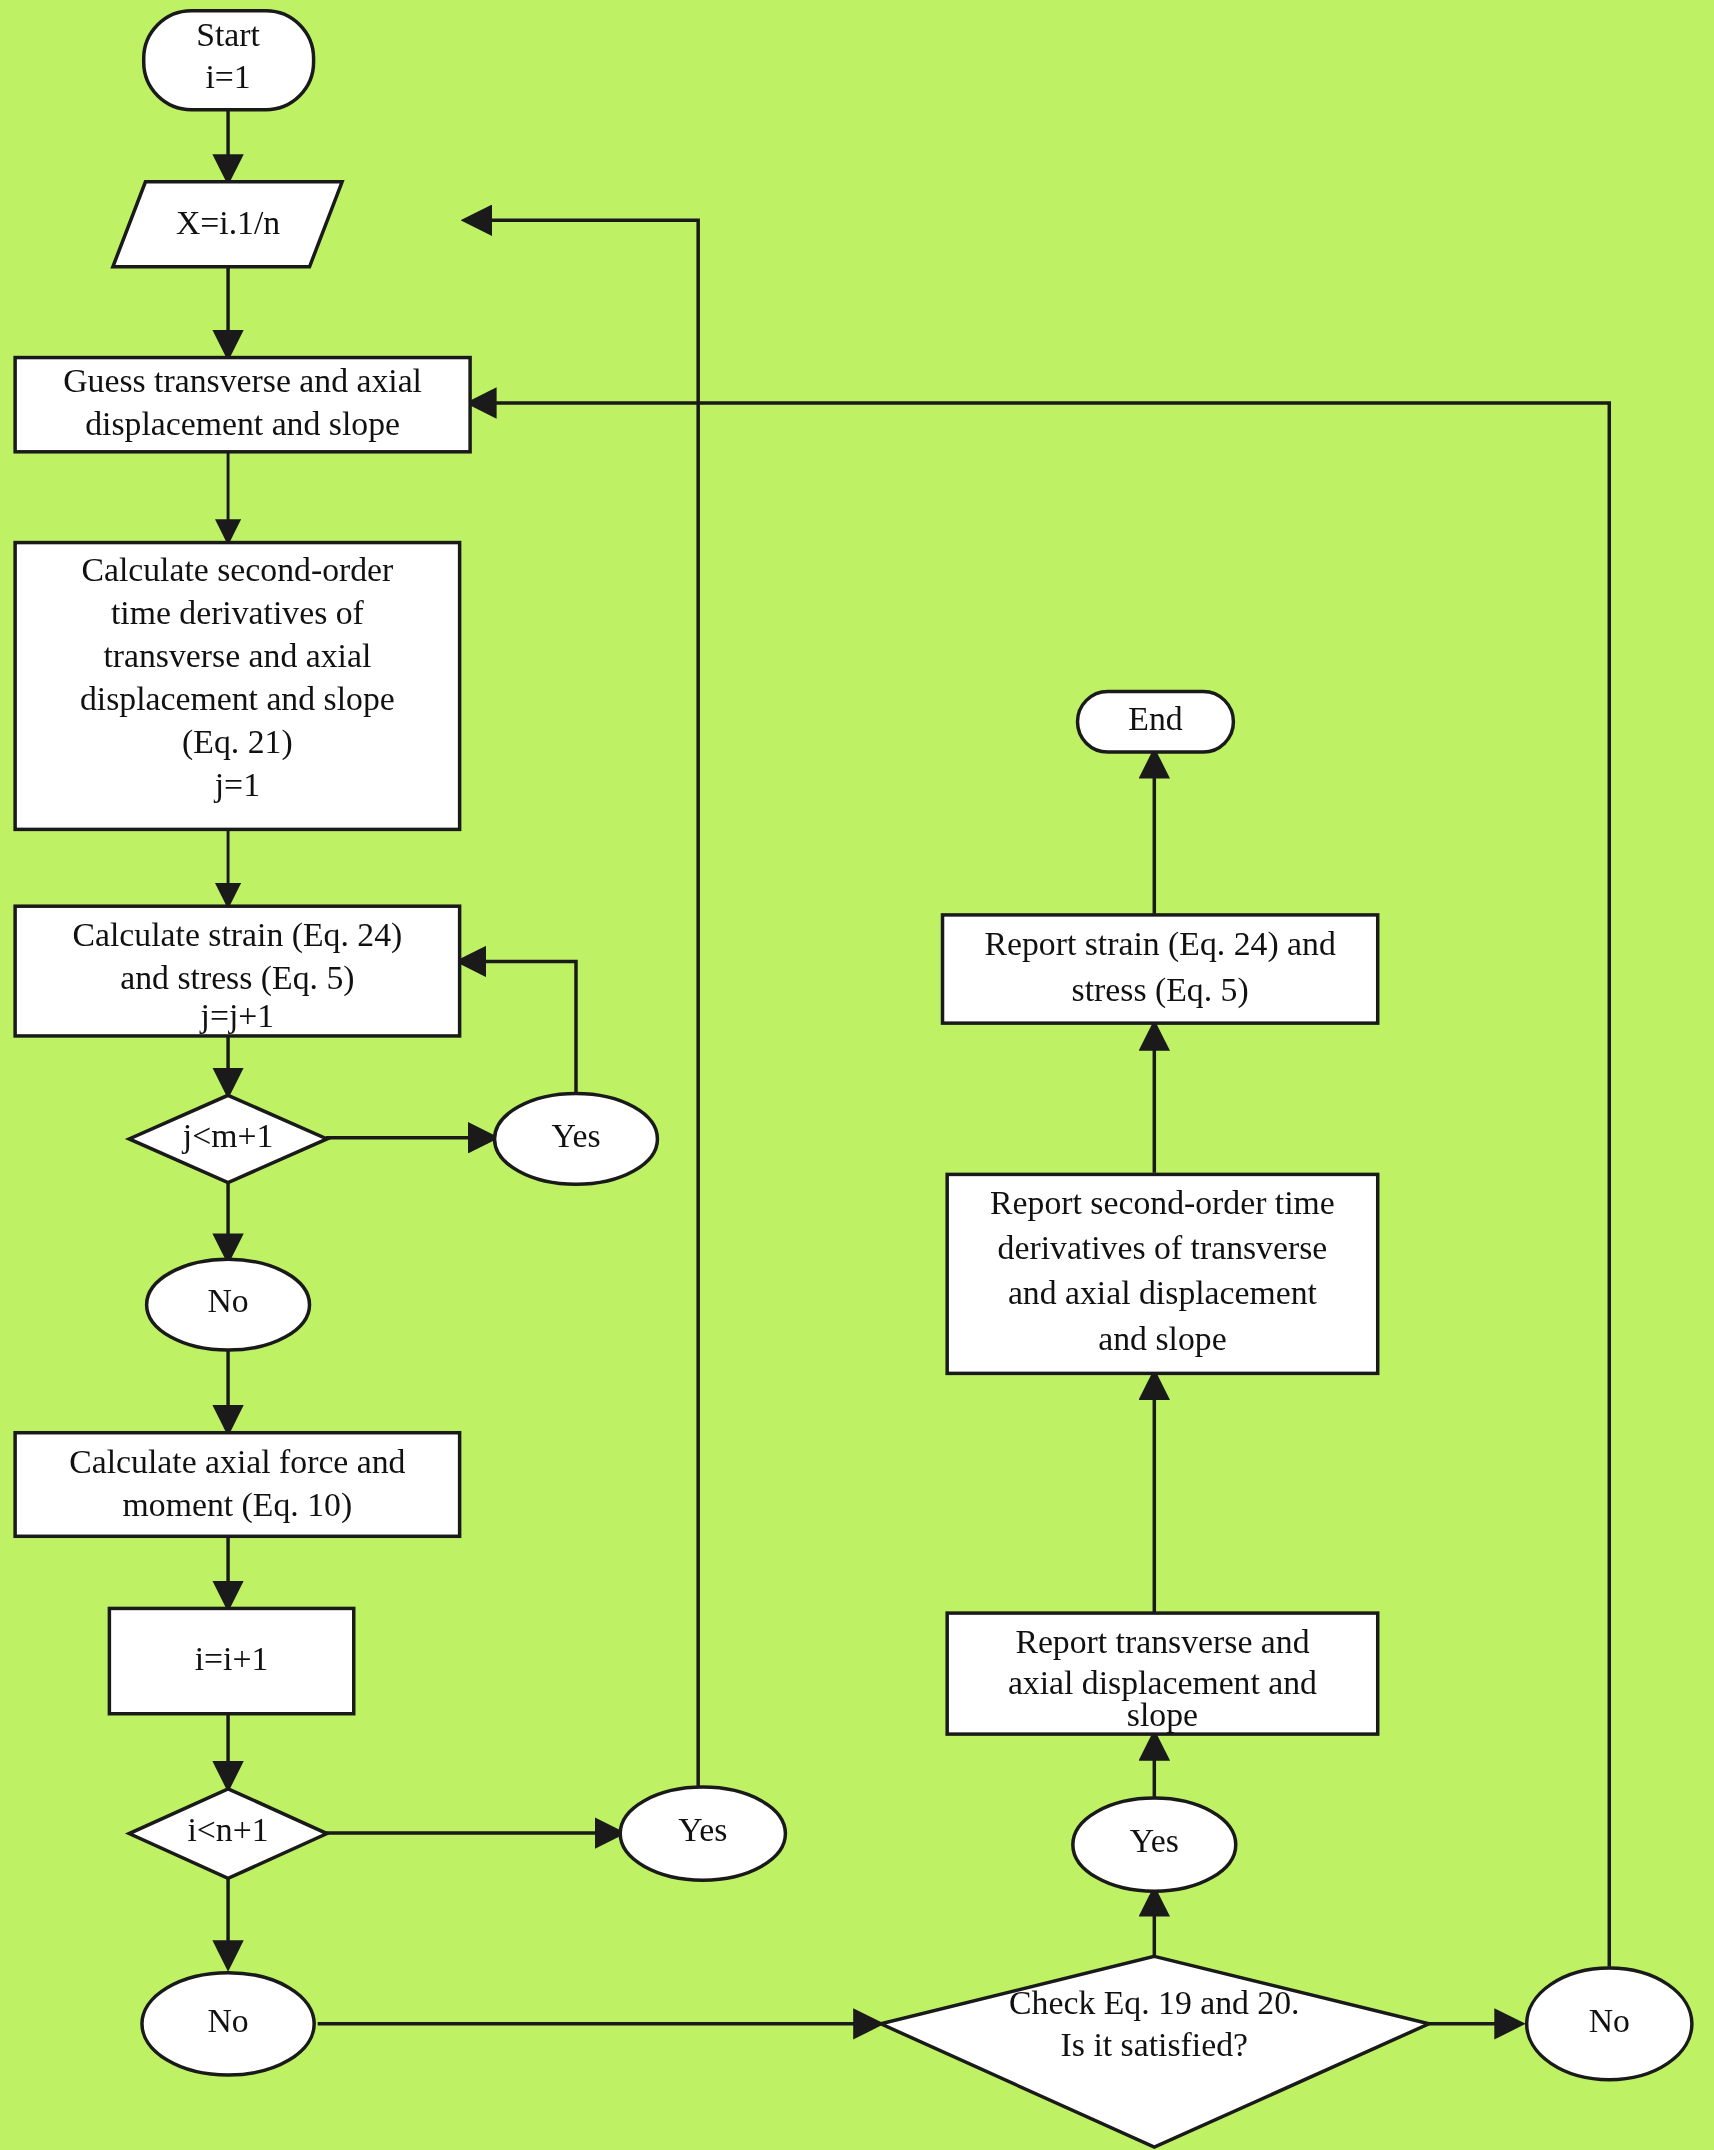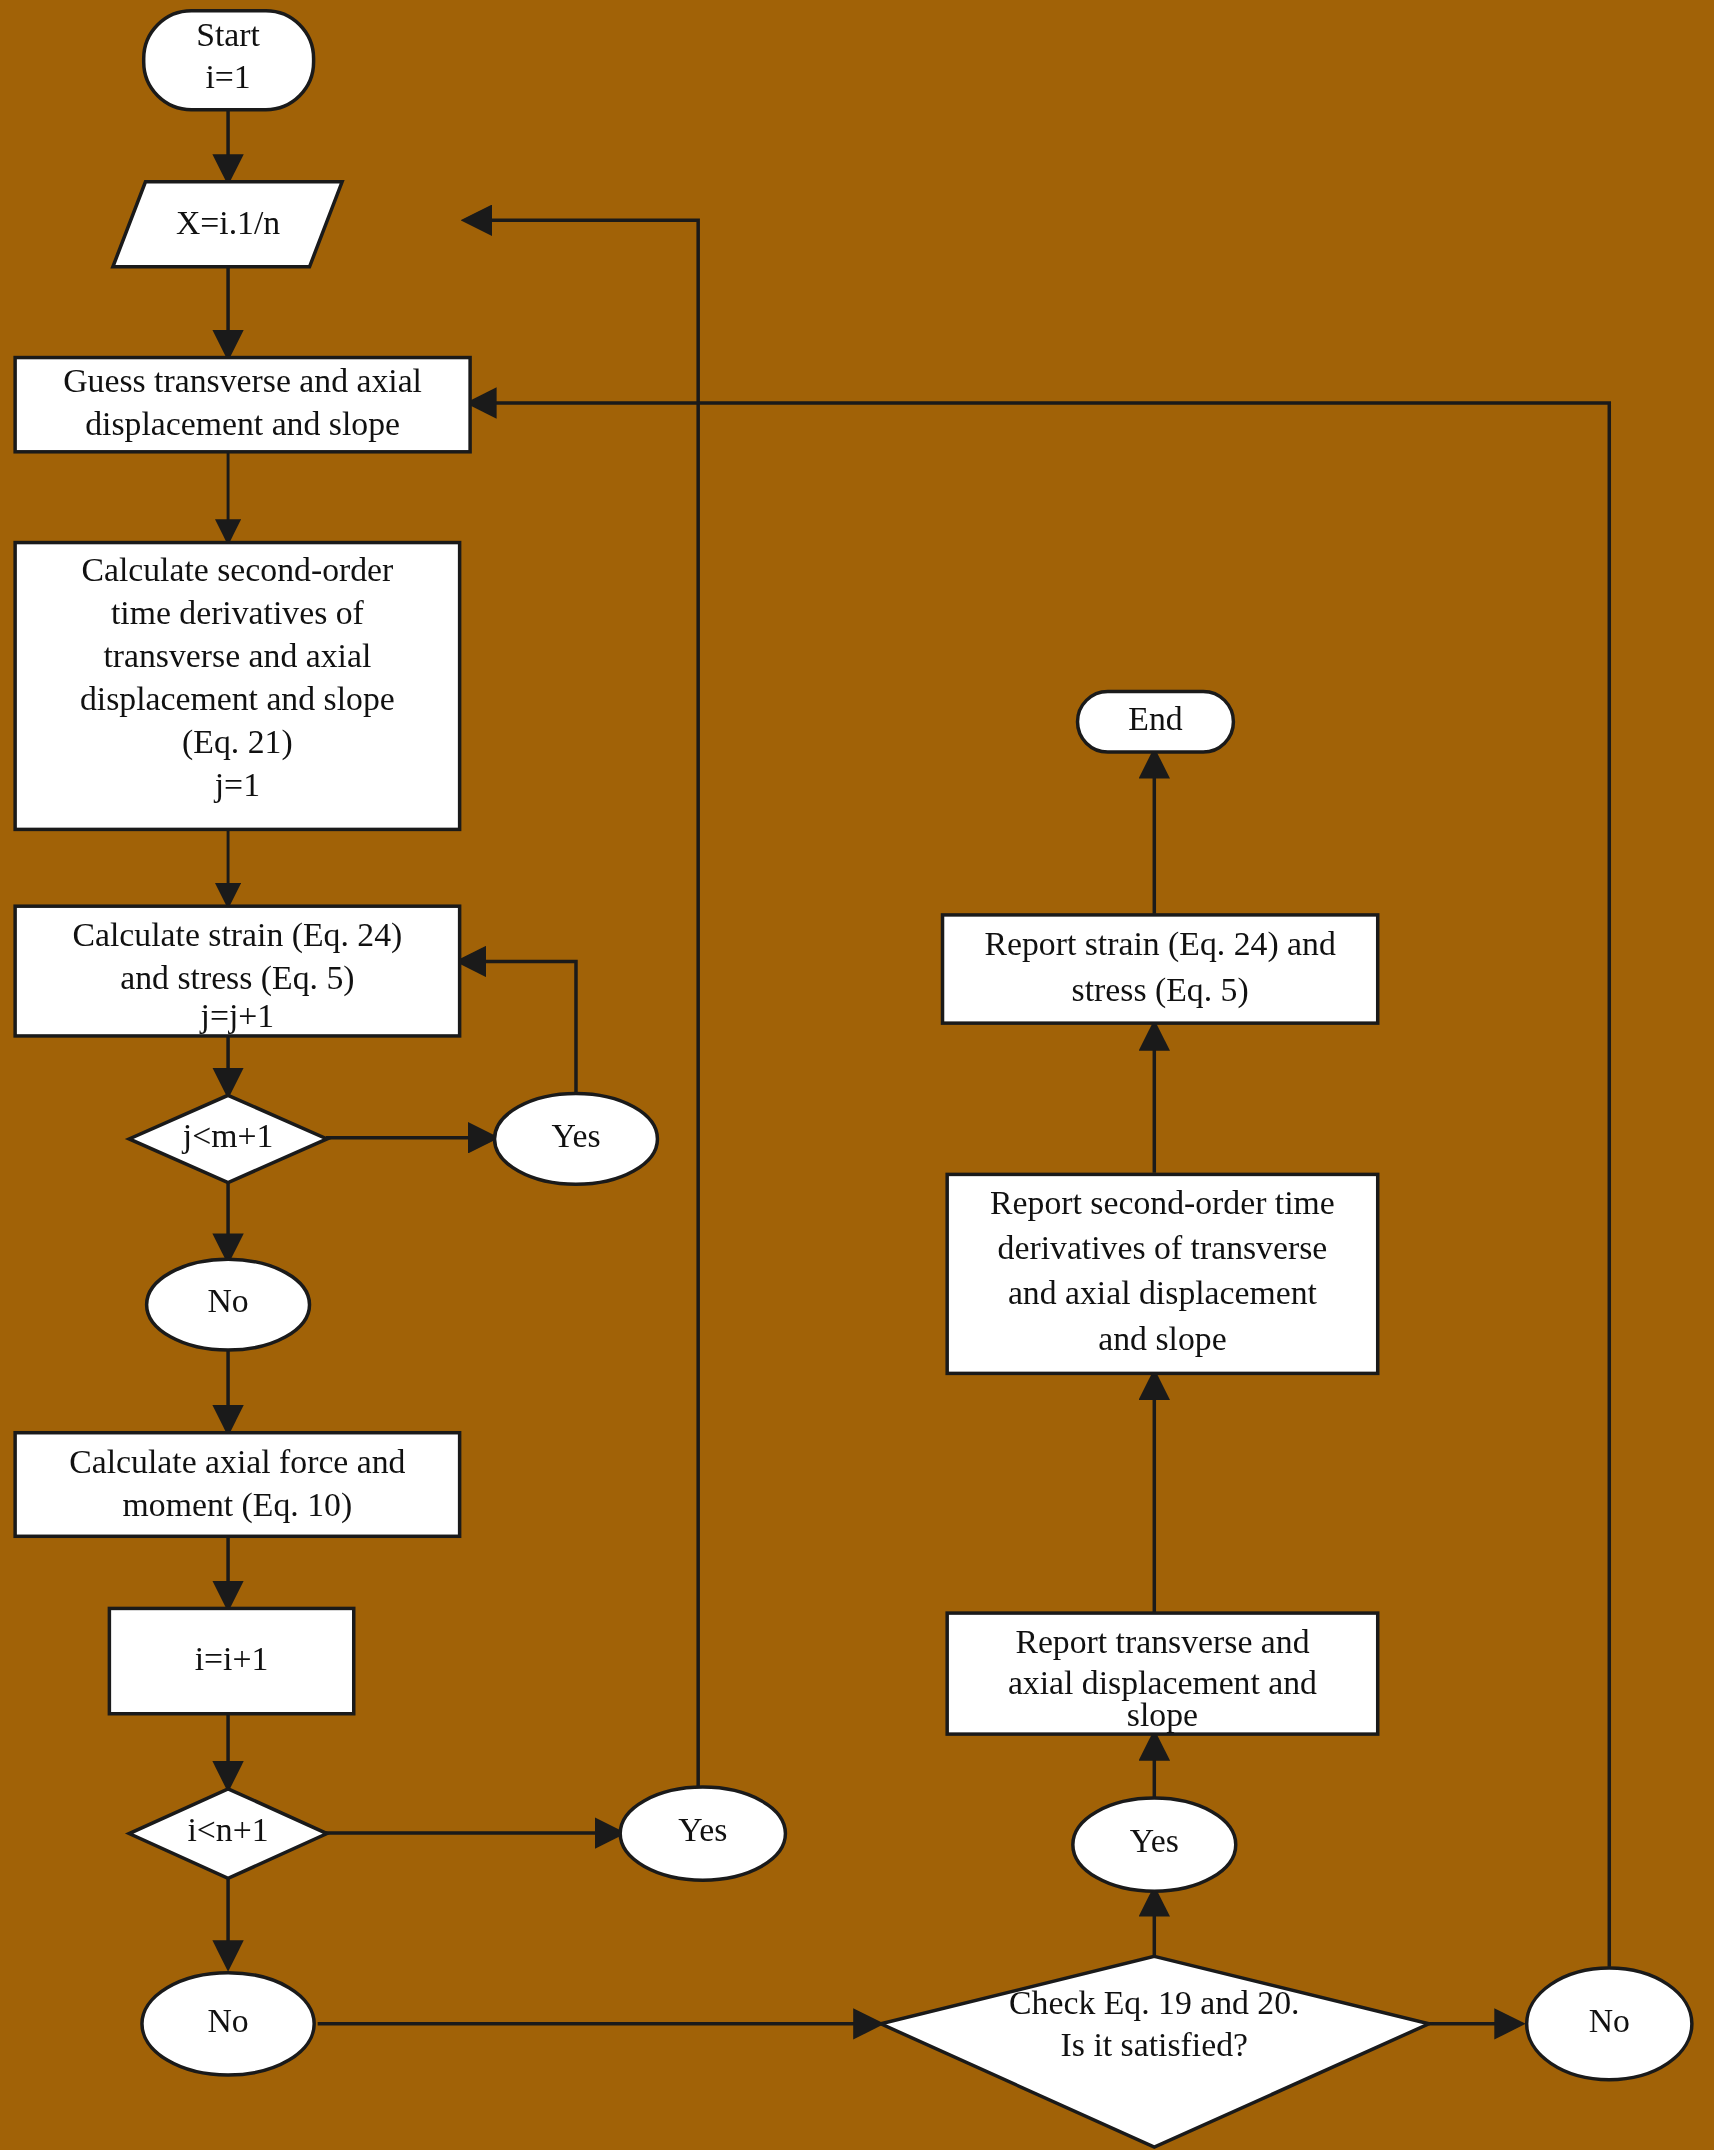--- a/index.html
+++ b/index.html
@@ -1,17 +1,17 @@
 <!DOCTYPE html>
 <html style="font-size:9.3px"><head>
 <meta charset="utf-8">
 <style>
   html,body{margin:0;padding:0;background:#ffffff;}
   body{font-family:"Liberation Serif", serif;}
-  #stage{position:relative;width:1714px;height:2151px;background:#a16207;overflow:hidden;}
+  #stage{position:relative;width:1714px;height:2151px;background:#bef264;overflow:hidden;}
   svg#flow{position:absolute;left:0;top:0;width:1714px;height:2151px;}
   .shape{fill:#ffffff;stroke:#1a1a1a;stroke-width:6;}
   .conn{stroke:#1a1a1a;stroke-width:6;fill:none;}
   .conn-thin{stroke:#1a1a1a;stroke-width:5;fill:none;}
   .lbl{font-family:"Liberation Serif", serif;fill:#111111;font-size:58px;text-anchor:middle;dominant-baseline:middle;}
 </style>
 </head>
 <body>
 
 <div id="stage">

